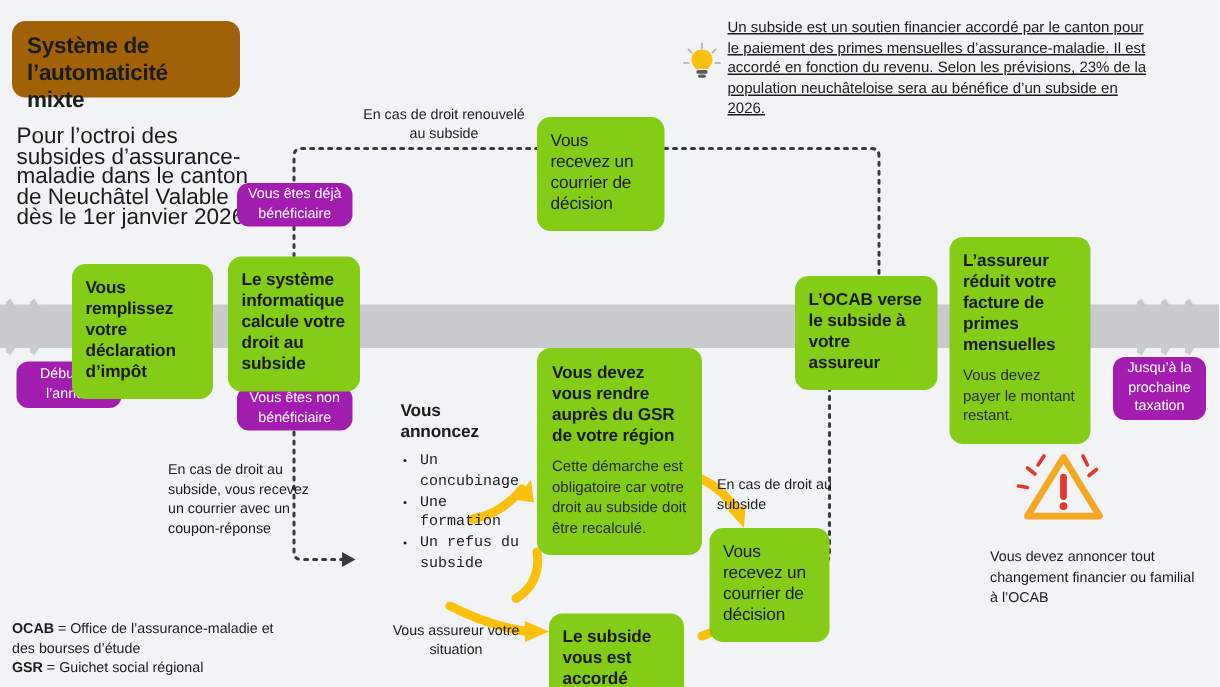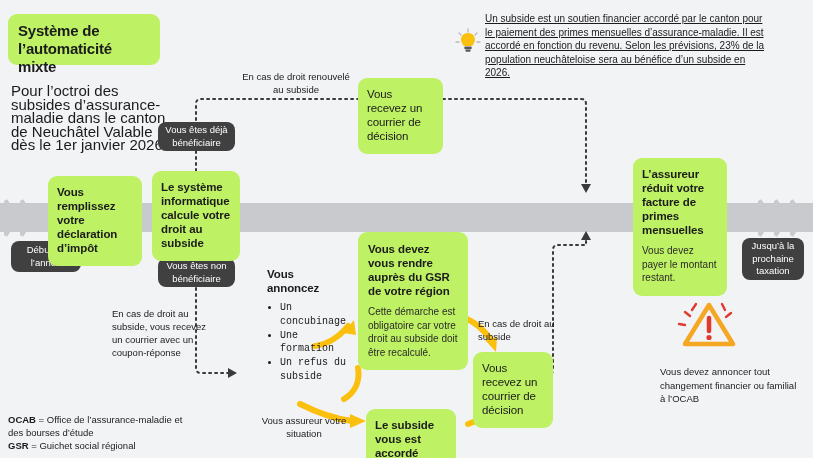--- a/index.html
+++ b/index.html
@@ -30,21 +30,21 @@
     position: absolute;
     top: 196px;
     width: 16px;
     height: 44px;
   }
   .chev svg { display:block; }
 
   
   .card {
     position: absolute;
-    background: #bef264;
+    background: #84cc16;
     border-radius: 9px;
     box-sizing: border-box;
   }
   .card .t {
     font-weight: bold;
     font-size: 11.5px;
     line-height: 14px;
     letter-spacing: -0.1px;
   }
   .card .s {
@@ -64,21 +64,21 @@
   }
   .card ul li { margin: 0 0 0.5px 0; }
 
   
   .title-card {
     position: absolute;
     left: 8px;
     top: 14px;
     width: 152px;
     height: 51px;
-    background: #bef264;
+    background: #a16207;
     border-radius: 9px;
     padding: 8px 10px;
     box-sizing: border-box;
   }
   .title-card .tt {
     font-size: 15px;
     font-weight: bold;
     line-height: 18px;
     letter-spacing: -0.2px;
   }
@@ -87,21 +87,21 @@
     left: 11px;
     top: 84px;
     width: 160px;
     font-size: 15px;
     line-height: 13.5px;
   }
 
   
   .pill {
     position: absolute;
-    background: #404040;
+    background: #a21caf;
     border-radius: 8px;
     color: #ffffff;
     font-size: 9.5px;
     line-height: 12.5px;
     text-align: center;
     display: flex;
     align-items: center;
     justify-content: center;
     box-sizing: border-box;
     padding: 3px 5px;
@@ -269,20 +269,23 @@
   </div>
 
   <div class="card" style="left:152px; top:171px; width:88px; padding:9px 9px 11px 9px;">
     <div class="t">Le système informatique calcule votre droit au subside</div>
   </div>
 
   <div class="card" style="left:358px; top:78px; width:85px; padding:9px 9px 11px 9px;">
     <div class="t" style="font-weight:normal;">Vous recevez un courrier de décision</div>
   </div>
 
+  <div class="card" style="left:530px; top:184px; width:95px; padding:9px 9px 11px 9px;">
+    <div class="t">L’OCAB verse le subside à votre assureur</div>
+  </div>
 
   <div class="card" style="left:633px; top:158px; width:94px; padding:9px 9px 11px 9px;">
     <div class="t">L’assureur réduit votre facture de primes mensuelles</div>
     <div class="s">Vous devez payer le montant restant.</div>
   </div>
 
   <div class="card" style="left:258px; top:258px; width:100px; padding:9px 9px 11px 9px; background:transparent;">
     <div class="t">Vous annoncez</div>
     <ul>
       <li>Un concubinage</li>

